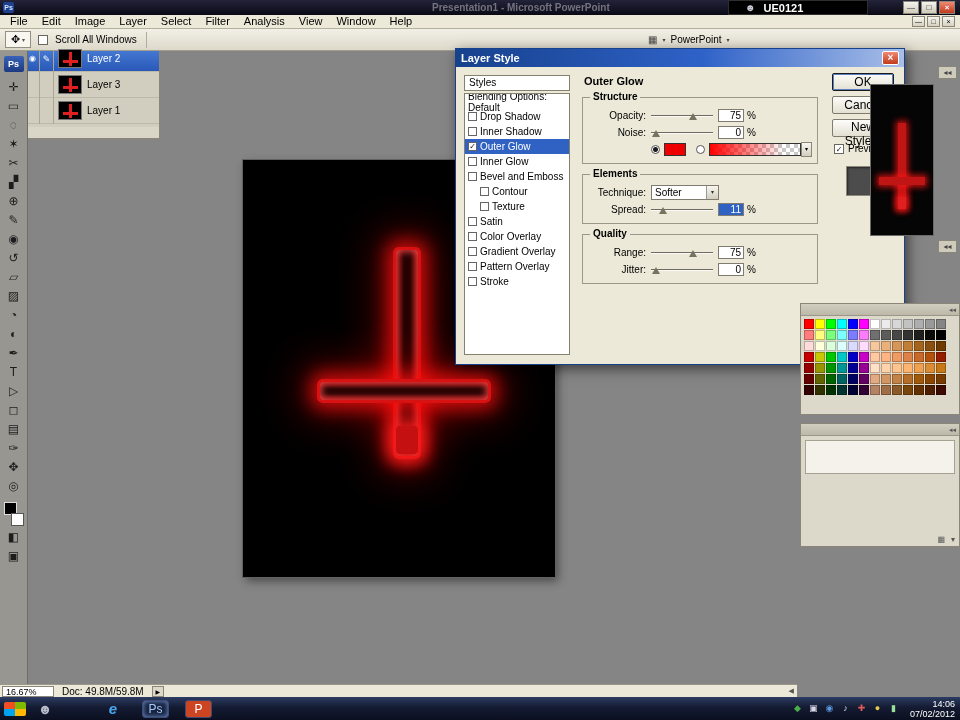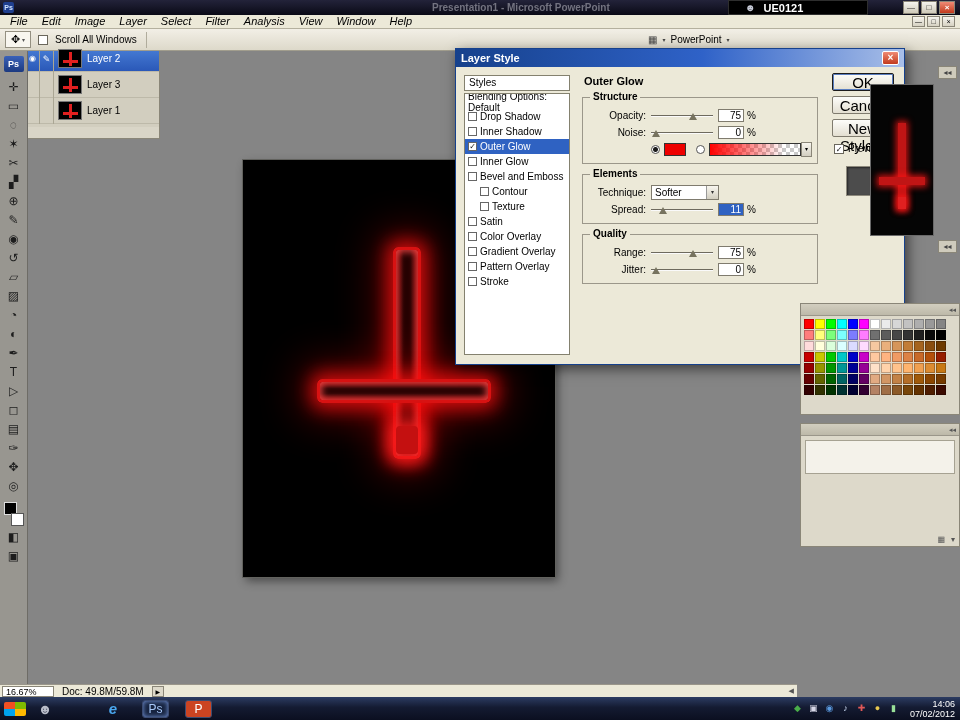--- a/index.html
+++ b/index.html
@@ -18,21 +18,21 @@
   border:1px solid #2e2e2e;display:flex;align-items:center;gap:8px;padding-left:16px;
   color:#fff;font-weight:bold;font-size:11px;}
 #badge-icon{color:#c8ccd8;font-size:10px;}
 #win-controls{position:absolute;right:5px;top:1px;display:flex;gap:2px;}
 .wbtn{width:16px;height:13px;background:linear-gradient(#f4f3ee,#cfcaba);border:1px solid #8a8678;
   font-size:8px;line-height:11px;text-align:center;color:#222;}
 .wbtn.close{background:linear-gradient(#ef8a75,#c23a1c);color:#fff;font-weight:bold;}
 
 
 #menubar{position:absolute;left:0;top:15px;width:960px;height:14px;background:#ece9d8;
-  border-bottom:1px solid #b4b09e;display:flex;align-items:center;padding-left:3px;font-style:italic;}
+  border-bottom:1px solid #b4b09e;display:flex;align-items:center;padding-left:3px;}
 .menu-item{padding:0 7px;font-size:11px;line-height:13px;}
 #doc-controls{position:absolute;right:5px;top:1px;display:flex;gap:2px;}
 .dbtn-sm{width:13px;height:11px;background:linear-gradient(#f6f4ee,#d6d2c2);border:1px solid #8a8678;
   font-size:7px;line-height:9px;text-align:center;}
 
 
 #optionsbar{position:absolute;left:0;top:29px;width:960px;height:22px;
   background:linear-gradient(#f2efe6,#ddd9ca);border-bottom:1px solid #a19d8d;
   display:flex;align-items:center;gap:7px;padding-left:5px;}
 #tool-preview{width:26px;height:17px;border:1px solid #949081;background:#f8f6ef;
@@ -111,21 +111,21 @@
 #gradbar{width:92px;height:13px;border:1px solid #333;flex:none;
   background:linear-gradient(90deg,#ff0000 0%,rgba(255,0,0,0) 82%),
   repeating-conic-gradient(#c9c9c9 0% 25%,#ffffff 0% 50%);background-size:auto,8px 8px;}
 #grad-arrow{width:12px;height:15px;background:linear-gradient(#f8f6ef,#d2cec0);border:1px solid #8a8678;
   text-align:center;line-height:13px;font-size:6px;}
 #contour-thumb{width:26px;height:22px;border:1px solid #555;flex:none;
   background:linear-gradient(to top right,#8f8f8f 0 47%,#fdfdfd 53%);}
 #contour-arrow{width:11px;height:22px;background:linear-gradient(#f8f6ef,#d2cec0);border:1px solid #8a8678;
   border-left:none;text-align:center;line-height:20px;font-size:6px;margin-right:10px;}
 #dlg-buttons{position:absolute;left:372px;top:24px;width:74px;}
-.dbtn{display:block;width:62px;height:18px;margin:0 0 5px 4px;font-size:15px;
+.dbtn{display:block;width:62px;height:18px;margin:0 0 5px 4px;font-size:12px;
   background:linear-gradient(#fdfdfa,#e3dfd1);border:1px solid #7f7b6e;border-radius:2px;
   font-family:"Liberation Sans",sans-serif;}
 .dbtn.default{border:1px solid #1c1c1c;box-shadow:0 0 0 1px #5a7ec0 inset;}
 #preview-row{display:flex;align-items:center;gap:4px;margin:6px 0 0 6px;font-size:10px;}
 #preview-swatch{width:30px;height:30px;margin:12px 0 0 18px;background:#4c4c4c;border:1px solid #8d897c;
   box-shadow:inset 1px 1px 2px rgba(0,0,0,.5);}
 
 
 .panel{position:absolute;background:#ddd9ca;border:1px solid #8a8678;}
 #preview-panel{position:absolute;left:870px;top:84px;width:64px;height:152px;background:#050505;

